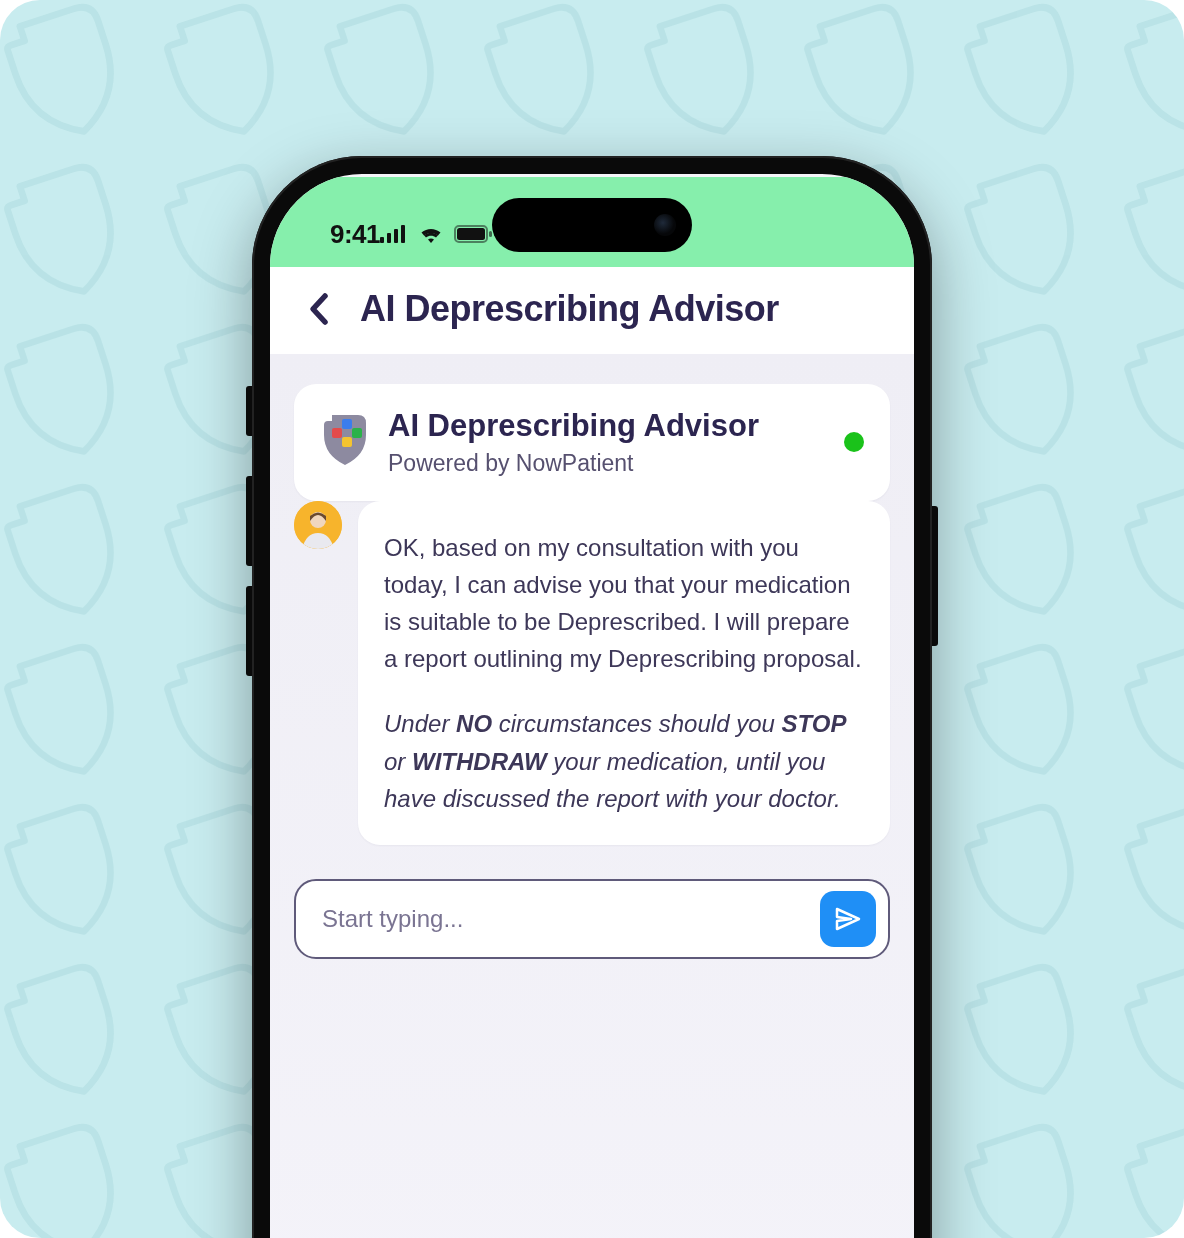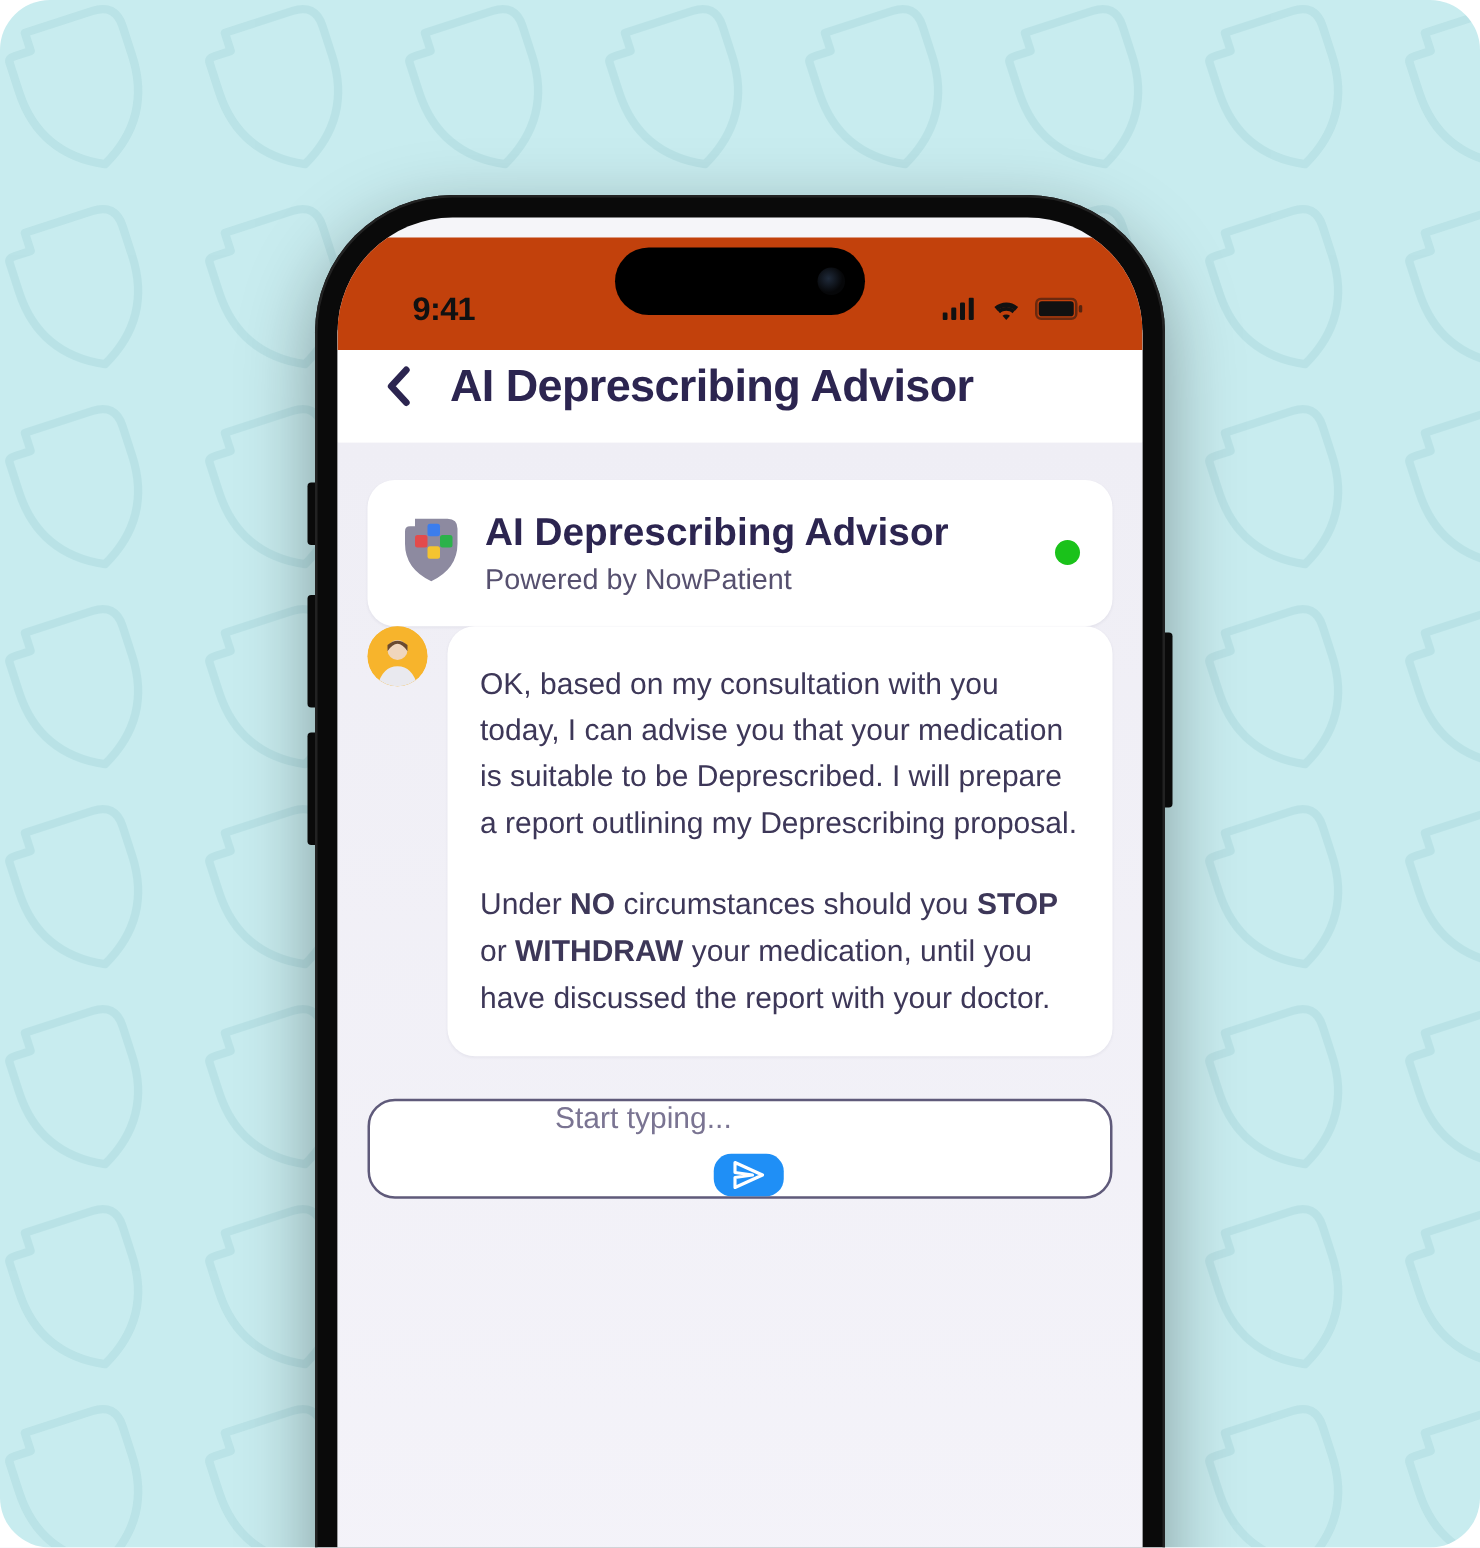--- a/index.html
+++ b/index.html
@@ -75,27 +75,26 @@
       align-items: center;
       justify-content: flex-end;
       padding-right: 16px;
     }
     .island-camera {
       width: 22px; height: 22px; border-radius: 50%;
       background: radial-gradient(circle at 40% 40%, #1f2a3a 0%, #060709 60%);
     }
     .status-bar {
       position: absolute;
-      top: 16px; left: 0; right: 0;
+      top: 3px; left: 0; right: 0;
       height: 90px;
       display: flex;
       align-items: center;
-      justify-content: space-between;
       padding: 24px 42px 0;
-      background: #c2410c;
+      background: #86efac;
       z-index: 40;
     }
     .status-time {
       font-weight: 700;
       font-size: 26px;
       color: #111;
       letter-spacing: -0.5px;
       padding-left: 18px;
     }
     .status-right { display: flex; align-items: center; gap: 10px; padding-right: 6px;}
@@ -166,32 +165,31 @@
     .msg-bubble {
       flex: 1;
       background: #fff;
       border-radius: 22px;
       padding: 28px 26px;
       font-size: 24px;
       line-height: 1.55;
       color: #3d3758;
       box-shadow: 0 1px 2px rgba(40,40,80,0.05);
     }
-    .msg-bubble p + p { margin-top: 28px; }
+    .msg-bubble p + p { margin-top: 28px; font-style: italic; }
     .input-row {
       margin-top: 34px;
       background: #fff;
       border: 2px solid #5f5a7a;
       border-radius: 22px;
       height: 80px;
       display: flex;
       align-items: center;
       padding: 0 12px 0 26px;
       gap: 14px;
-      flex-direction: column;
     }
     .chat-input {
       flex: 1;
       border: none;
       outline: none;
       font-size: 24px;
       color: #3d3758;
       background: transparent;
     }
     .chat-input::placeholder { color: #7a7492; }

